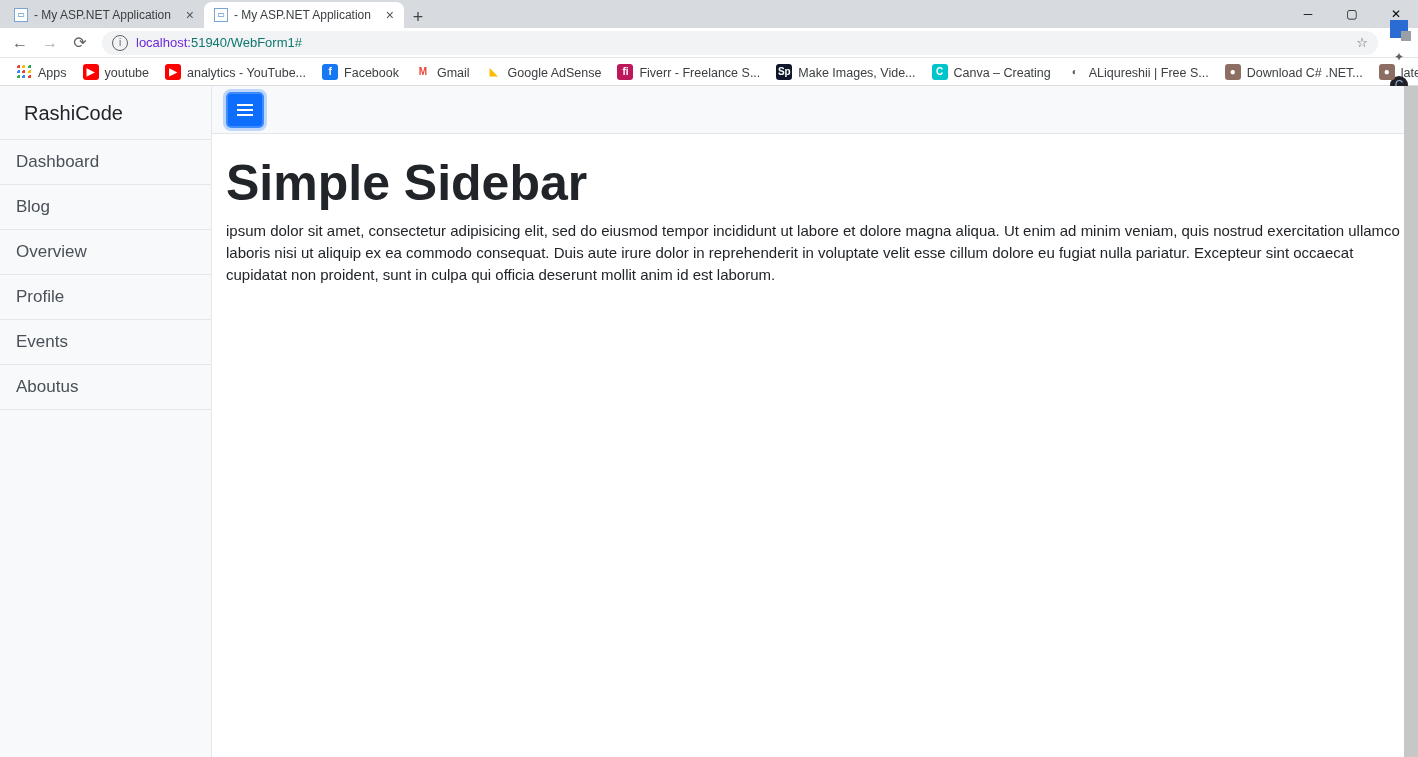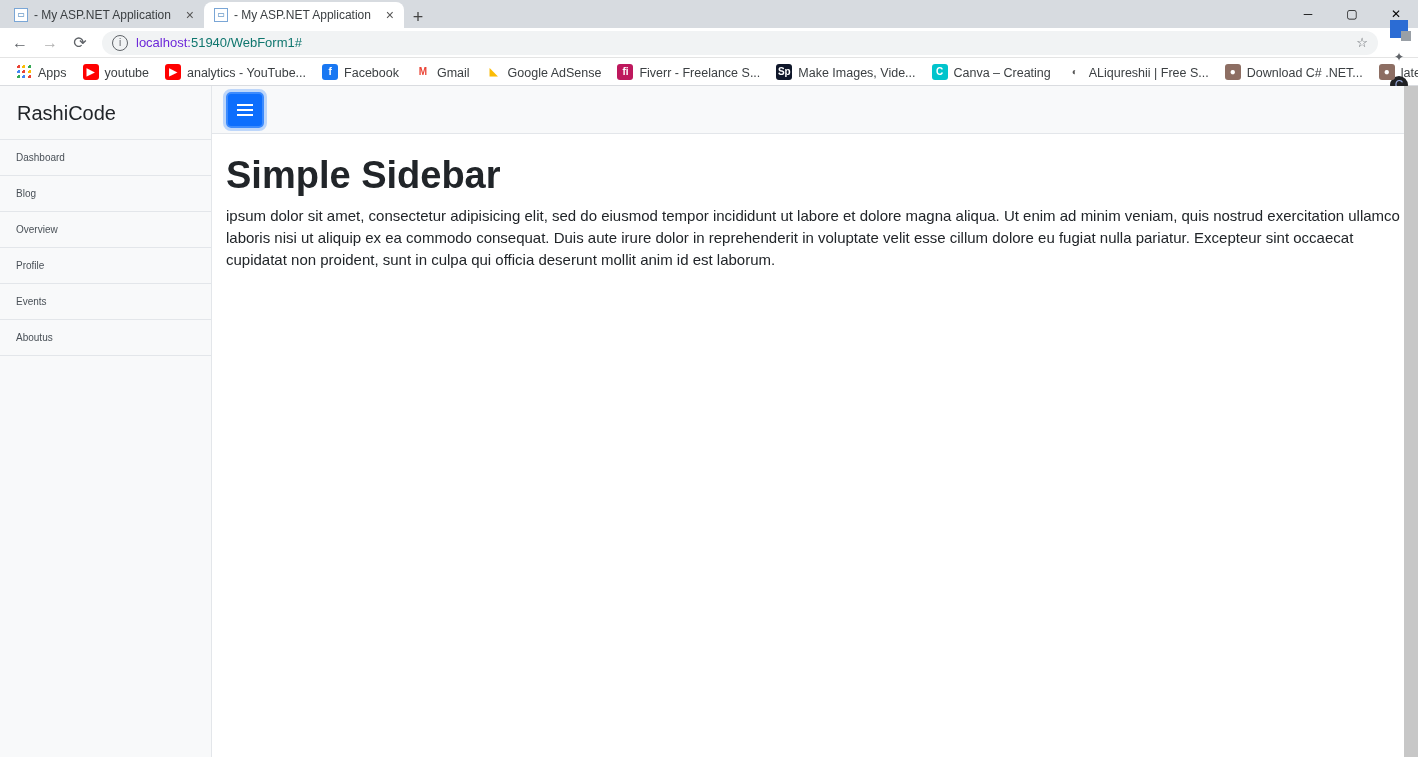--- a/index.html
+++ b/index.html
@@ -131,28 +131,28 @@
     background:#f1f1f1;
   }
   .scrollbar .thumb { width:100%; height:100%; background:#c7c7c7; border-radius:0; }
   .sidebar {
     width:212px;
     background:#f8f9fa;
     border-right:1px solid #e3e6ea;
     display:flex; flex-direction:column;
   }
   .brand {
-    padding:16px 16px 14px 17px;
+    padding:16px 16px 14px 24px;
     font-size:20px;
     color:#212529;
     border-bottom:1px solid #e3e6ea;
   }
   .side-item {
     padding:12px 16px;
-    font-size:10px;
+    font-size:17px;
     color:#495057;
     border-bottom:1px solid #e3e6ea;
     cursor:pointer;
   }
   .main {
     flex:1;
     background:#fff;
     display:flex; flex-direction:column;
   }
   .topbar {
@@ -167,21 +167,21 @@
     background:#0d6efd;
     border:2px solid #3d8bfd;
     outline:3px solid rgba(13,110,253,0.25);
     border-radius:5px;
     display:flex; align-items:center; justify-content:center;
     cursor:pointer;
   }
   .menu-toggle svg { stroke:#fff; }
   .content { padding:20px 14px 14px 14px; }
   .content h1 {
-    font-size:38px;
+    font-size:50px;
     font-weight:600;
     color:#212529;
     margin-bottom:8px;
   }
   .content p {
     font-size:15px;
     color:#212529;
     line-height:1.45;
   }
 </style>

